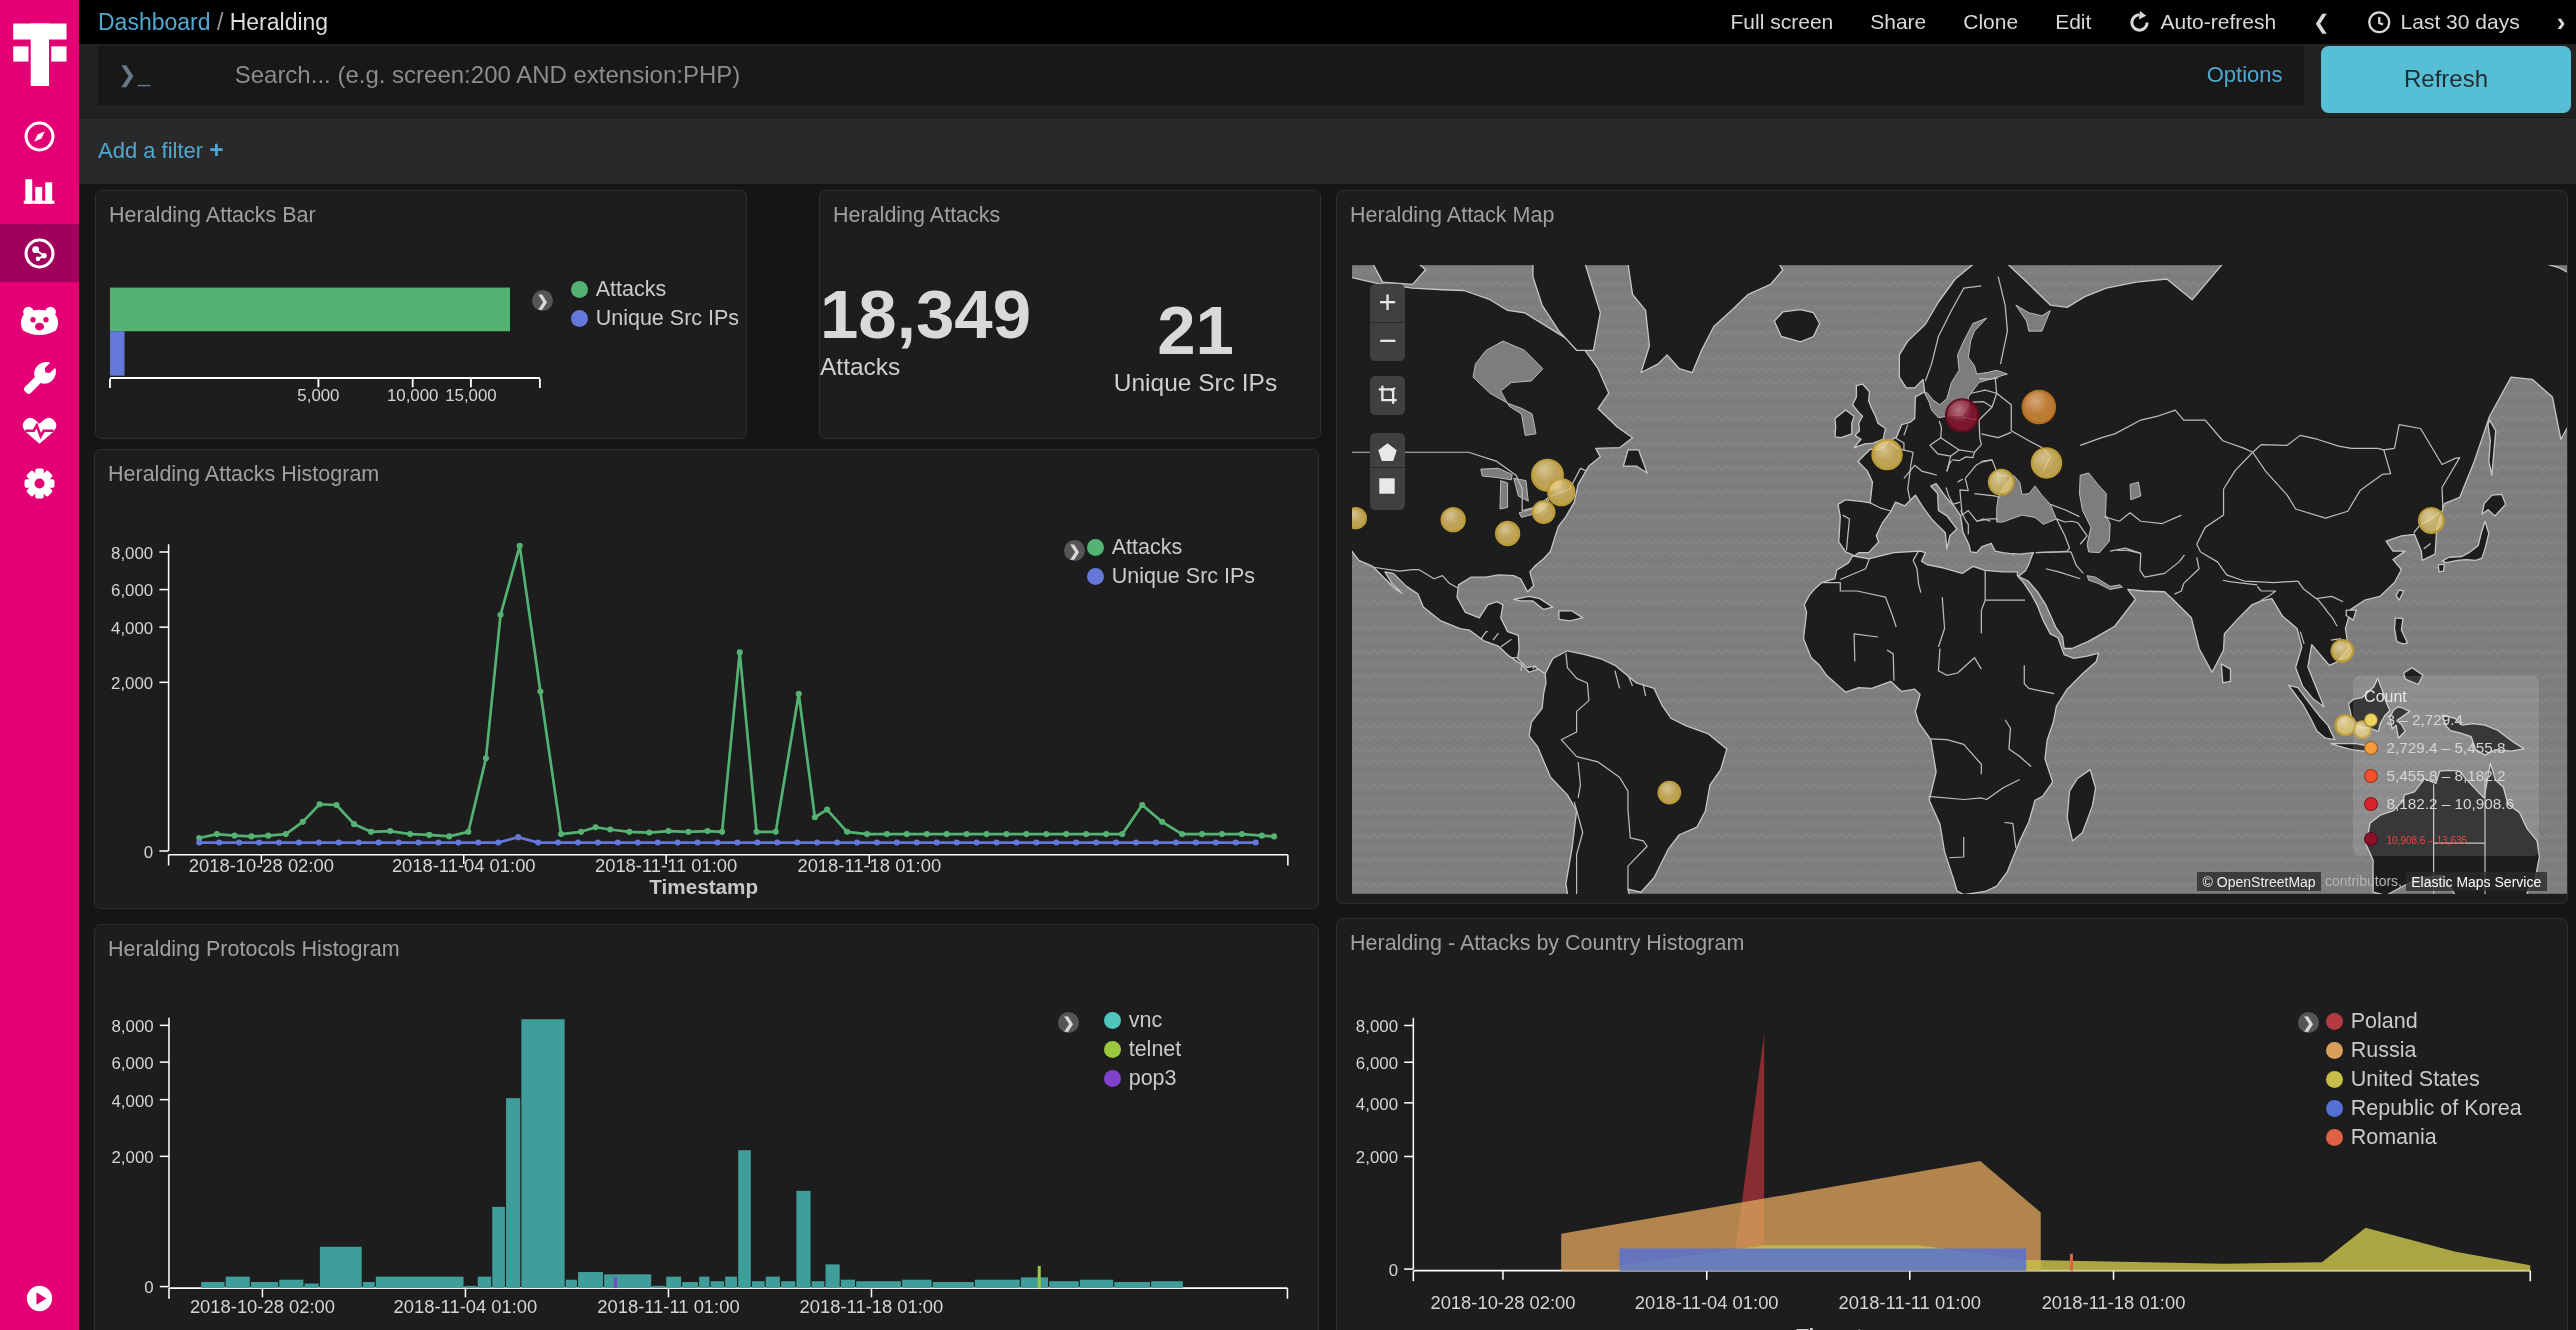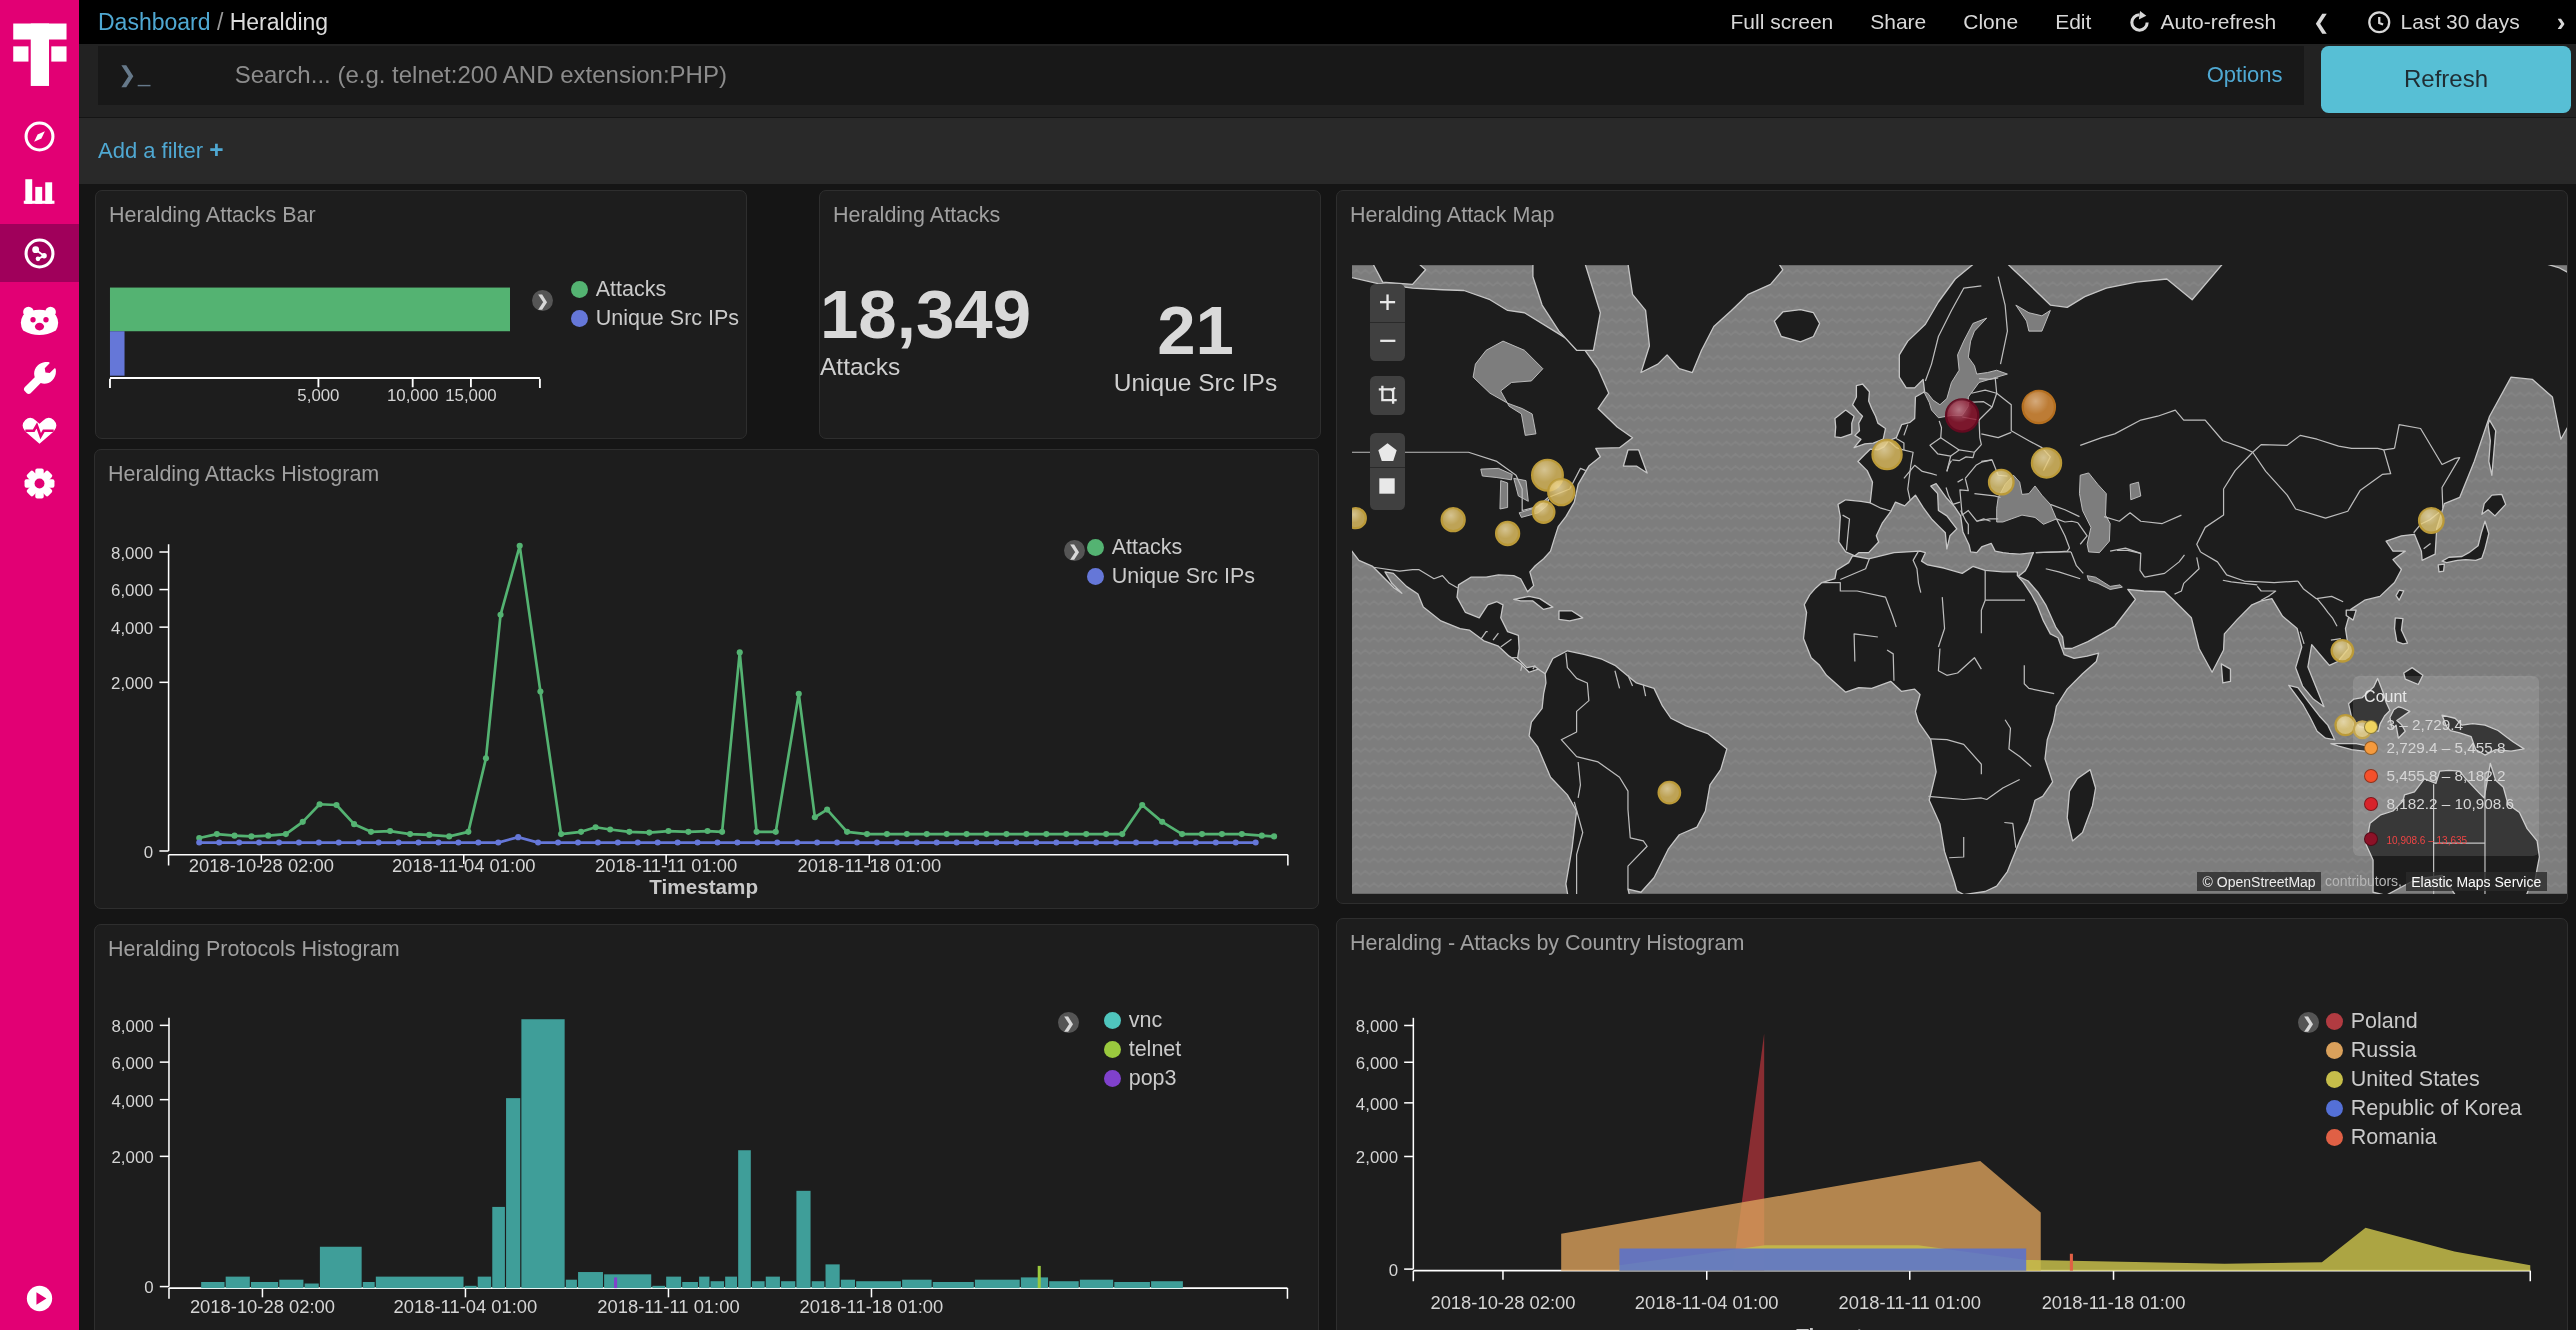--- a/index.html
+++ b/index.html
@@ -120,21 +120,21 @@
       <span class="mi"><svg width="24.5" height="24.5" viewBox="0 0 32 32" style="position:static;margin-right:9.2px">
           <circle cx="16" cy="16" r="13" fill="none" stroke="#d8d8d8" stroke-width="3"></circle>
           <path d="M16,9 L16,17 L21,19" fill="none" stroke="#d8d8d8" stroke-width="3"></path>
         </svg>Last 30 days</span>
       <span class="mi" style="font-size:26px;font-weight:700">›</span>
     </div>
   </div>
 <div id="searchwrap">
     <div id="searchbox">
       <span id="prompt">❯_</span>
-      <span id="placeholder">Search... (e.g. telnet:200 AND extension:PHP)</span>
+      <span id="placeholder">Search... (e.g. screen:200 AND extension:PHP)</span>
       <span id="options">Options</span>
     </div>
     <div id="refreshbtn">Refresh</div>
   </div>
 <div id="filterbar">
     <div id="addfilter">Add a filter <span style="font-weight:700;font-size:24.5px">+</span></div>
   </div>
 <div class="panel" style="left:95px;top:190px;width:652px;height:249px">
     <div class="ptitle">Heralding Attacks Bar</div>
     <svg width="710" height="246" viewBox="0 0 926 321">
@@ -343,21 +343,21 @@
           <path d="M6,2 L6,18 L22,18 M2,6 L18,6 L18,22" stroke="#e8e8e8" stroke-width="2.6" fill="none"></path>
           <path d="M16,8 L20,4" stroke="#e8e8e8" stroke-width="2.2"></path>
         </svg></div>
       <div style="position:absolute;left:18.4px;width:35px;background:#404040;border-radius:5.4px;color:#e8e8e8;text-align:center;top:168px;height:77px"><svg width="23" height="23" viewBox="0 0 30 30" style="position:static;margin-top:7.7px">
           <path d="M15,3 L27,12 L22.5,26 L7.5,26 L3,12 Z" fill="#e8e8e8"></path>
         </svg><div style="border-top:1.5px solid #2a2a2a"><svg width="20" height="20" viewBox="0 0 26 26" style="position:static;margin-top:8.4px">
             <rect x="3" y="3" width="20" height="20" fill="#e8e8e8"></rect>
           </svg></div></div>
       <div style="position:absolute;left:1001px;top:411px;width:186px;height:180px;background:rgba(255,255,255,0.12);border-radius:6.1px;padding:12.3px 0 0 11.5px;white-space:nowrap;overflow:hidden">
         <div style="font-size:16px;font-weight:400;color:#e8e8e8">Count</div>
-        <div style="display:flex;align-items:flex-end;height:28px;font-size:15.3px;color:#d6d6d6"><span style="width:14px;height:14px;border-radius:50%;background:#efd35f;border:1.5px solid rgba(0,0,0,0.4);margin-right:8.4px;flex:none"></span>3 – 2,729.4</div>
+        <div style="display:flex;align-items:center;height:28px;font-size:15.3px;color:#d6d6d6"><span style="width:14px;height:14px;border-radius:50%;background:#efd35f;border:1.5px solid rgba(0,0,0,0.4);margin-right:8.4px;flex:none"></span>3 – 2,729.4</div>
         <div style="display:flex;align-items:center;height:28px;font-size:15.3px;color:#d6d6d6"><span style="width:14px;height:14px;border-radius:50%;background:#f59a3d;border:1.5px solid rgba(0,0,0,0.4);margin-right:8.4px;flex:none"></span>2,729.4 – 5,455.8</div>
         <div style="display:flex;align-items:center;height:28px;font-size:15.3px;color:#d6d6d6"><span style="width:14px;height:14px;border-radius:50%;background:#f4502b;border:1.5px solid rgba(0,0,0,0.4);margin-right:8.4px;flex:none"></span>5,455.8 – 8,182.2</div>
         <div style="display:flex;align-items:center;height:28px;font-size:15.3px;color:#d6d6d6"><span style="width:14px;height:14px;border-radius:50%;background:#d8232a;border:1.5px solid rgba(0,0,0,0.4);margin-right:8.4px;flex:none"></span>8,182.2 – 10,908.6</div>
         <div style="display:flex;align-items:flex-end;height:28px;font-size:10px;color:#ef4444"><span style="width:14px;height:14px;border-radius:50%;background:#8c1127;border:1.5px solid rgba(0,0,0,0.4);margin-right:8.4px;flex:none"></span>10,908.6 – 13,635</div>
       </div>
       <div style="position:absolute;right:20px;top:608px;font-size:14px;color:#b5b5b5;white-space:nowrap"><span style="background:rgba(43,43,43,0.8);color:#ececec;padding:1.5px 5.4px">© OpenStreetMap</span><span> contributors, </span><span style="background:rgba(43,43,43,0.8);color:#fdfdfd;padding:1.5px 5.4px">Elastic Maps Service</span></div>
     </div>
   </div>
 <div class="panel" style="left:94px;top:449px;width:1225px;height:460px">
     <div class="ptitle">Heralding Attacks Histogram</div>

